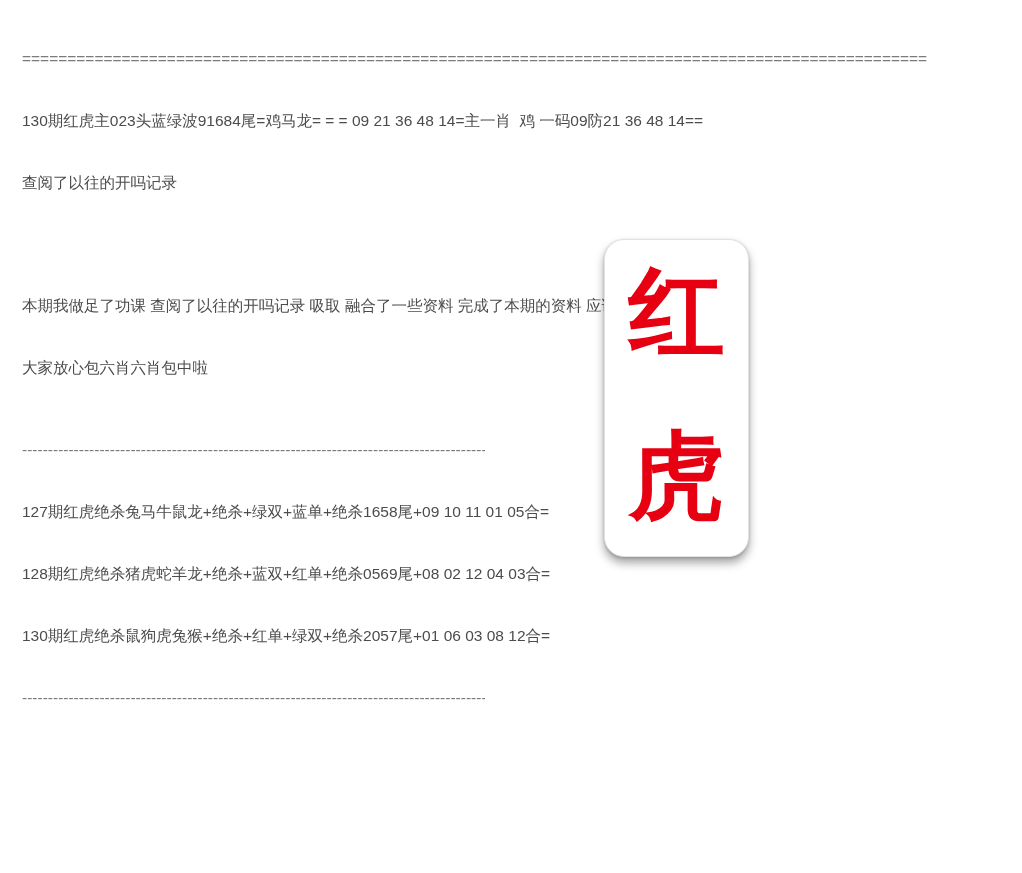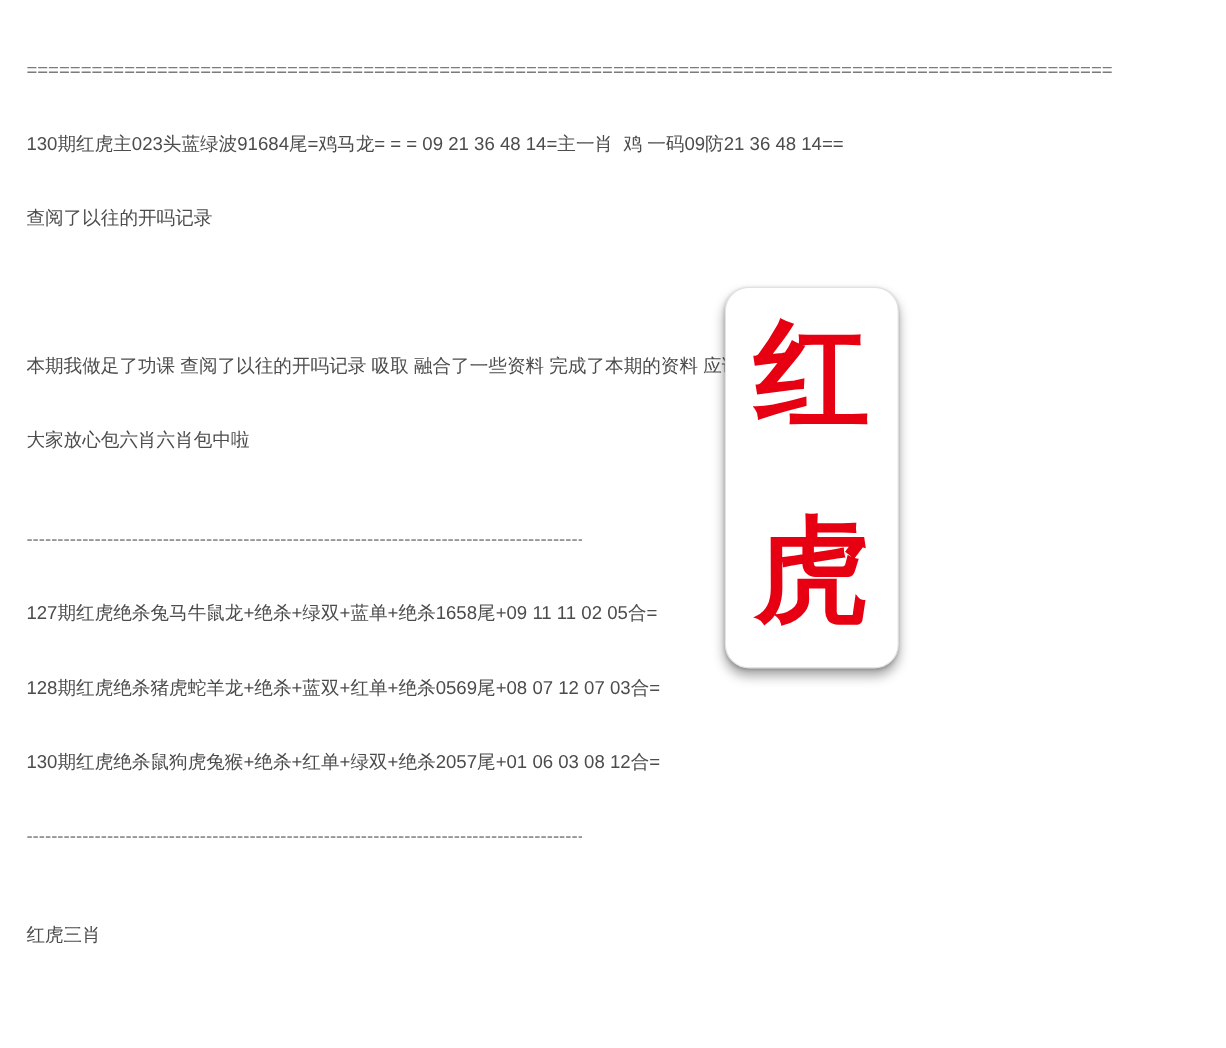--- a/index.html
+++ b/index.html
@@ -62,26 +62,25 @@
 
 <div class="content">
   <div class="line sep sep-full">====================================================================================================</div>
   <div class="line">130期红虎主023头蓝绿波91684尾=鸡马龙= = = 09 21 36 48 14=主一肖  鸡 一码09防21 36 48 14==</div>
   <div class="line">查阅了以往的开吗记录</div>
   <div class="line"></div>
   <div class="line">本期我做足了功课 查阅了以往的开吗记录 吸取 融合了一些资料 完成了本期的资料 应该百分百中啦</div>
   <div class="line">大家放心包六肖六肖包中啦</div>
 
   <div class="line sep sep-dash">------------------------------------------------------------------------------------------------------------------------</div>
-  <div class="line">127期红虎绝杀兔马牛鼠龙+绝杀+绿双+蓝单+绝杀1658尾+09 11 11 02 05合=</div>
-  <div class="line">128期红虎绝杀猪虎蛇羊龙+绝杀+蓝双+红单+绝杀0569尾+08 07 12 07 03合=</div>
+  <div class="line">127期红虎绝杀兔马牛鼠龙+绝杀+绿双+蓝单+绝杀1658尾+09 10 11 01 05合=</div>
+  <div class="line">128期红虎绝杀猪虎蛇羊龙+绝杀+蓝双+红单+绝杀0569尾+08 02 12 04 03合=</div>
   <div class="line">130期红虎绝杀鼠狗虎兔猴+绝杀+红单+绿双+绝杀2057尾+01 06 03 08 12合=</div>
   <div class="line sep sep-dash">------------------------------------------------------------------------------------------------------------------------</div>
 
-  <div class="line">红虎三肖</div>
   
   
   
   
   
   
   
 
   
   

